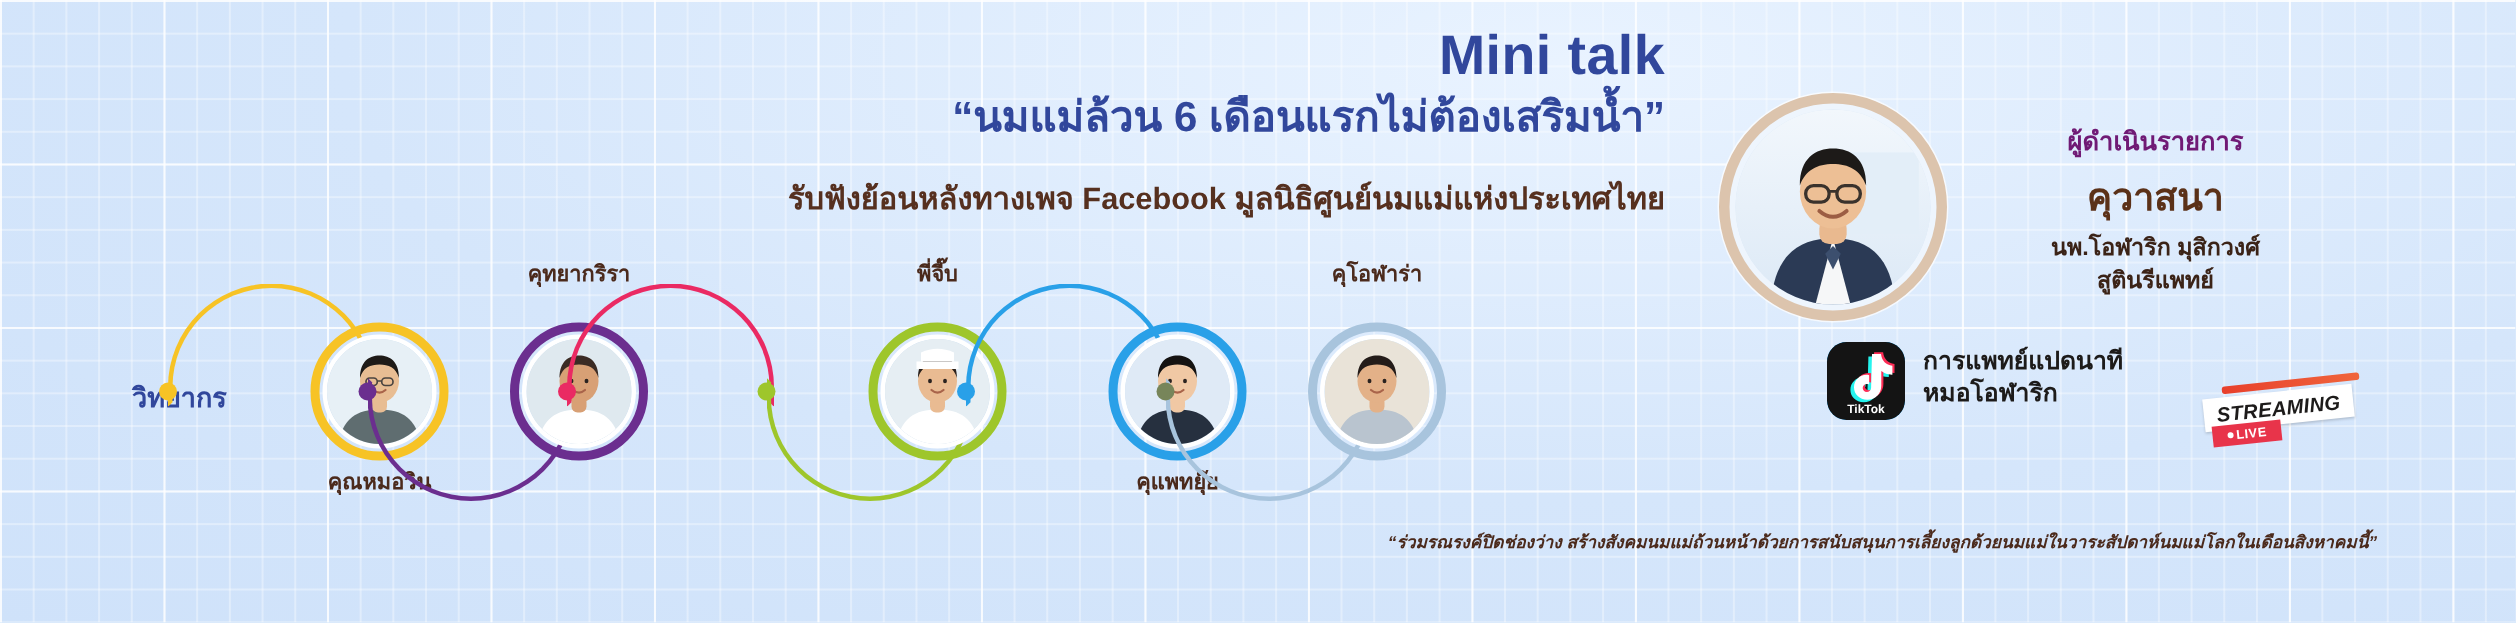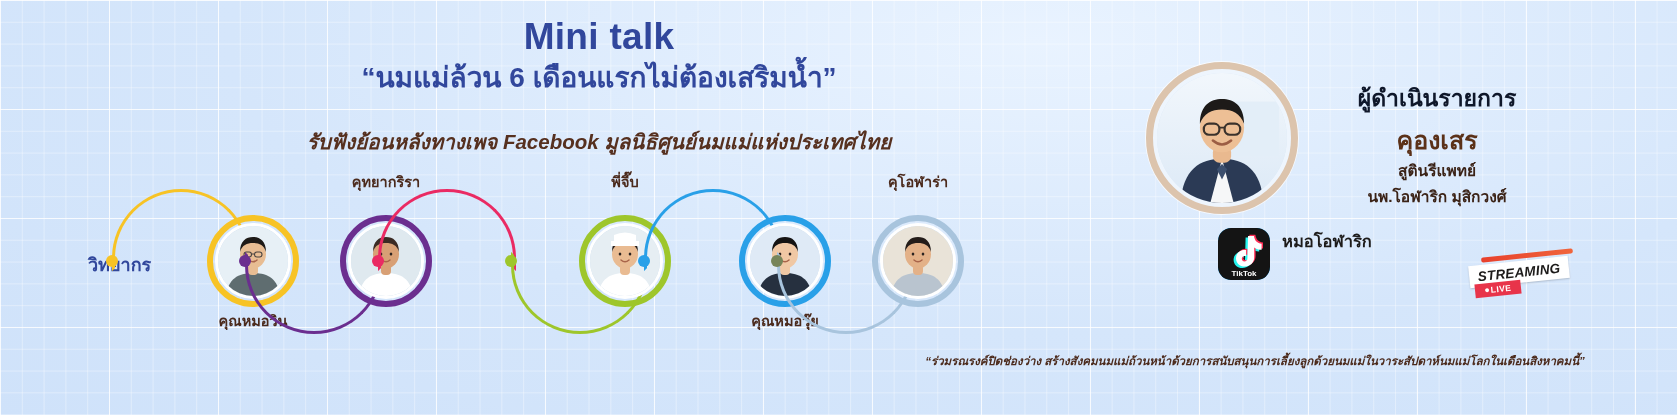--- a/index.html
+++ b/index.html
@@ -23,34 +23,33 @@
       109px 109px,
       109px 109px,
       21.8px 21.8px,
       21.8px 21.8px,
       100% 100%;
   }
 
   
   #headings{
     position:absolute;left:0;top:18px;width:1110px;
-    text-align:center;
-    padding-left:44px;
+    text-align:right;
   }
   .mini-talk{
     font-size:37px;font-weight:bold;color:#31479c;
     letter-spacing:.3px;line-height:1.05;
   }
   .talk-title{
     font-size:28px;font-weight:bold;color:#31479c;
     line-height:1.22;margin-top:4px;white-space:nowrap;
   }
   .talk-sub{
     font-size:20.5px;font-weight:bold;color:#56301f;
-    margin-top:30px;white-space:nowrap;font-style:italic;
+    margin-top:20px;white-space:nowrap;
   }
 
   
   #speakers{position:absolute;left:0;top:186px;width:1040px;height:150px;}
   #speaker-caption{
     position:absolute;left:88px;top:250px;
     font-size:18px;font-weight:bold;color:#31479c;
   }
   .speaker{
     position:absolute;top:0;width:150px;height:150px;
@@ -81,21 +80,21 @@
     border:7px solid #dcc4ad;background:#eef5fd;
     box-shadow:0 0 0 1px rgba(255,255,255,.7);
   }
   #host-photo{
     position:absolute;left:4px;top:4px;right:4px;bottom:4px;
     border-radius:50%;overflow:hidden;background:#d9e7f5;
   }
   #host-text{
     position:absolute;left:176px;top:24px;width:258px;text-align:center;
   }
-  .host-role{font-size:23px;font-weight:bold;color:#0f172a;}
+  .host-role{font-size:17px;font-weight:bold;color:#701a75;}
   .host-name{font-size:25px;font-weight:bold;color:#5b3118;margin-top:4px;}
   .host-sub{font-size:15.5px;font-weight:bold;color:#3b2317;margin-top:5px;line-height:1.35;}
 
   
   #tiktok-row{position:absolute;left:86px;top:172px;}
   #tiktok-icon{
     position:absolute;left:0;top:0;width:52px;height:52px;
     border-radius:13px;background:#0369a1;overflow:hidden;
   }
   #tiktok-text{
@@ -218,21 +217,21 @@
     <rect width="70" height="70" fill="#dfeaf6"></rect>
     <path d="M8 70 C10 53 20 47 35 47 C50 47 60 53 62 70 Z" fill="#26303f"></path>
     <rect x="30" y="38" width="10" height="11" rx="4" fill="#f0c8a4"></rect>
     <ellipse cx="35" cy="28" rx="13" ry="14.5" fill="#f0c8a4"></ellipse>
     <path d="M22 26 C22 15 28 11 35 11 C42 11 48 15 48 26 C46 19 41 17 35 17 C29 17 24 19 22 26 Z" fill="#151312"></path>
 
     <ellipse cx="30" cy="28" rx="1.3" ry="1.5" fill="#2b2320"></ellipse>
           <ellipse cx="40" cy="28" rx="1.3" ry="1.5" fill="#2b2320"></ellipse>
     <path d="M31 34 Q35 37.5 39 34" fill="none" stroke="#a9644a" stroke-width="1.5" stroke-linecap="round"></path>
   </svg></div>
-      <div class="sp-name below">คุณหมอวุ๊ย</div>
+      <div class="sp-name below">คุแพทยุ๊ย</div>
     </div>
     <div class="arc" style="left: 777px; width: 138px; height: 82px; border-width: 3px; border-style: solid; border-color: transparent rgb(168, 196, 221) rgb(168, 196, 221); border-image: initial; top: 66px; border-radius: 0px 0px 70px 70px;"></div>
     <div class="dot" style="background: rgb(119, 133, 90); left: 771px; top: 69px;"></div>
     <div class="dot" style="background: rgb(119, 133, 90); left: 905px; top: 69px;"></div>
     <div class="speaker" style="left: 843px;">
       <div class="ring-outer" style="border-color: rgb(168, 196, 221);"></div>
       <div class="ring-inner">
   <svg viewBox="0 0 70 70" width="100%" height="100%">
     <rect width="70" height="70" fill="#e9e3d8"></rect>
     <path d="M8 70 C10 53 20 47 35 47 C50 47 60 53 62 70 Z" fill="#b9c4cf"></path>
@@ -269,39 +268,40 @@
         <rect x="36" y="39" width="12" height="8.5" rx="4" fill="none" stroke="#3a322c" stroke-width="1.7"></rect>
         <rect x="52" y="39" width="12" height="8.5" rx="4" fill="none" stroke="#3a322c" stroke-width="1.7"></rect>
         <line x1="48" y1="42" x2="52" y2="42" stroke="#3a322c" stroke-width="1.5"></line>
         <path d="M43 52 Q50 58 57 52" fill="none" stroke="#9c5d43" stroke-width="2" stroke-linecap="round"></path>
       </svg>
     </div>
   </div>
 
   <div id="host-text">
     <div class="host-role">ผู้ดำเนินรายการ</div>
-    <div class="host-name">คุองเสร</div>
+    <div class="host-name">คุวาสนา</div>
+    <div class="host-sub">นพ.โอฬาริก มุสิกวงศ์</div>
     <div class="host-sub" style="margin-top:1px">สูตินรีแพทย์</div>
-    <div class="host-sub">นพ.โอฬาริก มุสิกวงศ์</div>
   </div>
 
   <div id="tiktok-row">
     <div id="tiktok-icon">
       <svg viewBox="0 0 52 52" width="52" height="52">
         <rect width="52" height="52" rx="13" fill="#141414"></rect>
         <g transform="translate(13,8)">
           <path d="M17 0 h6 c.6 4.6 3.3 7.4 7.6 7.8 v6 c-2.8 .1-5.3-.8-7.4-2.4 v9.8 c0 5.3-4.1 9.3-9.3 9.3 C8.6 30.5 5 26.9 5 22.2 c0-4.6 3.7-8.3 8.3-8.3 .6 0 1.2 .1 1.8 .2 v6.2 c-.5-.2-1-.3-1.6-.3-1.5 0-2.7 1.2-2.7 2.7 0 1.5 1.2 2.7 2.7 2.7 1.6 0 2.9-1.3 2.9-2.9 Z" fill="#25f4ee" transform="translate(-2.4,1.6)"></path>
           <path d="M17 0 h6 c.6 4.6 3.3 7.4 7.6 7.8 v6 c-2.8 .1-5.3-.8-7.4-2.4 v9.8 c0 5.3-4.1 9.3-9.3 9.3 C8.6 30.5 5 26.9 5 22.2 c0-4.6 3.7-8.3 8.3-8.3 .6 0 1.2 .1 1.8 .2 v6.2 c-.5-.2-1-.3-1.6-.3-1.5 0-2.7 1.2-2.7 2.7 0 1.5 1.2 2.7 2.7 2.7 1.6 0 2.9-1.3 2.9-2.9 Z" fill="#fe2c55" transform="translate(1.4,-1.2)"></path>
           <path d="M17 0 h6 c.6 4.6 3.3 7.4 7.6 7.8 v6 c-2.8 .1-5.3-.8-7.4-2.4 v9.8 c0 5.3-4.1 9.3-9.3 9.3 C8.6 30.5 5 26.9 5 22.2 c0-4.6 3.7-8.3 8.3-8.3 .6 0 1.2 .1 1.8 .2 v6.2 c-.5-.2-1-.3-1.6-.3-1.5 0-2.7 1.2-2.7 2.7 0 1.5 1.2 2.7 2.7 2.7 1.6 0 2.9-1.3 2.9-2.9 Z" fill="#ffffff"></path>
         </g>
         <text x="26" y="47.5" font-family="Liberation Sans, sans-serif" font-size="8" font-weight="bold" fill="#ffffff" text-anchor="middle">TikTok</text>
       </svg>
     </div>
 
     <div id="tiktok-text">
+      <div>การแพทย์แปดนาที</div>
       <div>หมอโอฬาริก</div>
     </div>
 
     <div id="streaming">
       <div id="stream-bar"></div>
       <div id="stream-plate">
         <div id="stream-word">STREAMING</div>
       </div>
       <div id="live-tag">
         <div id="live-dot"></div>

